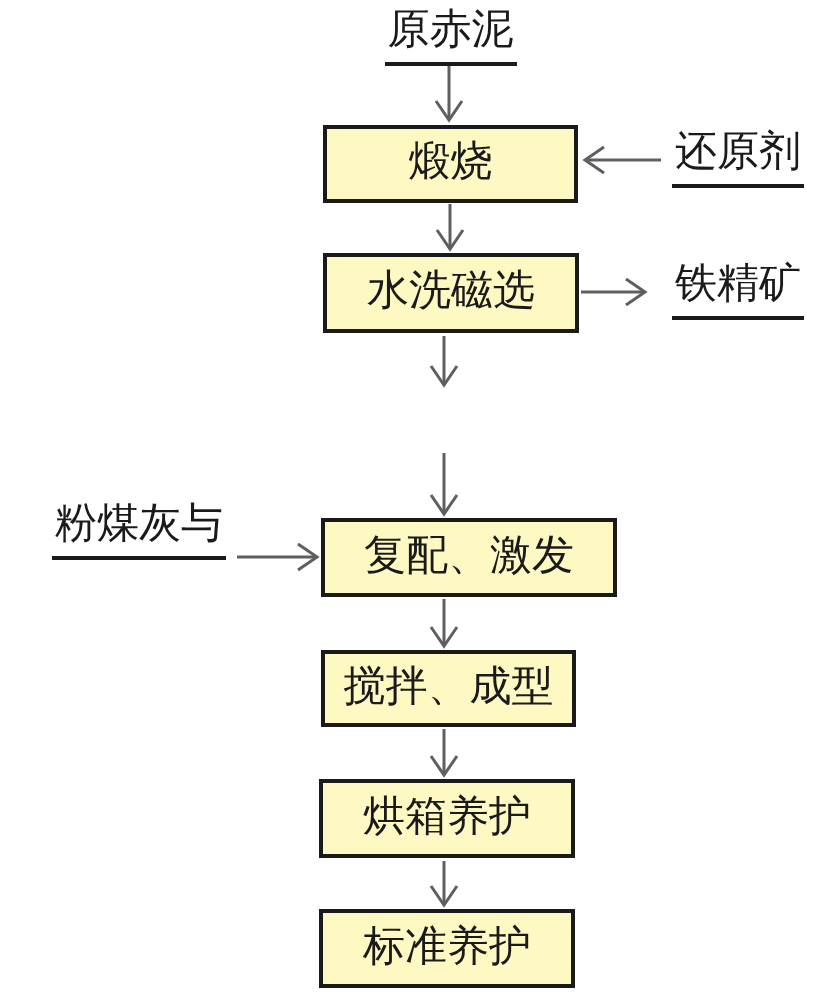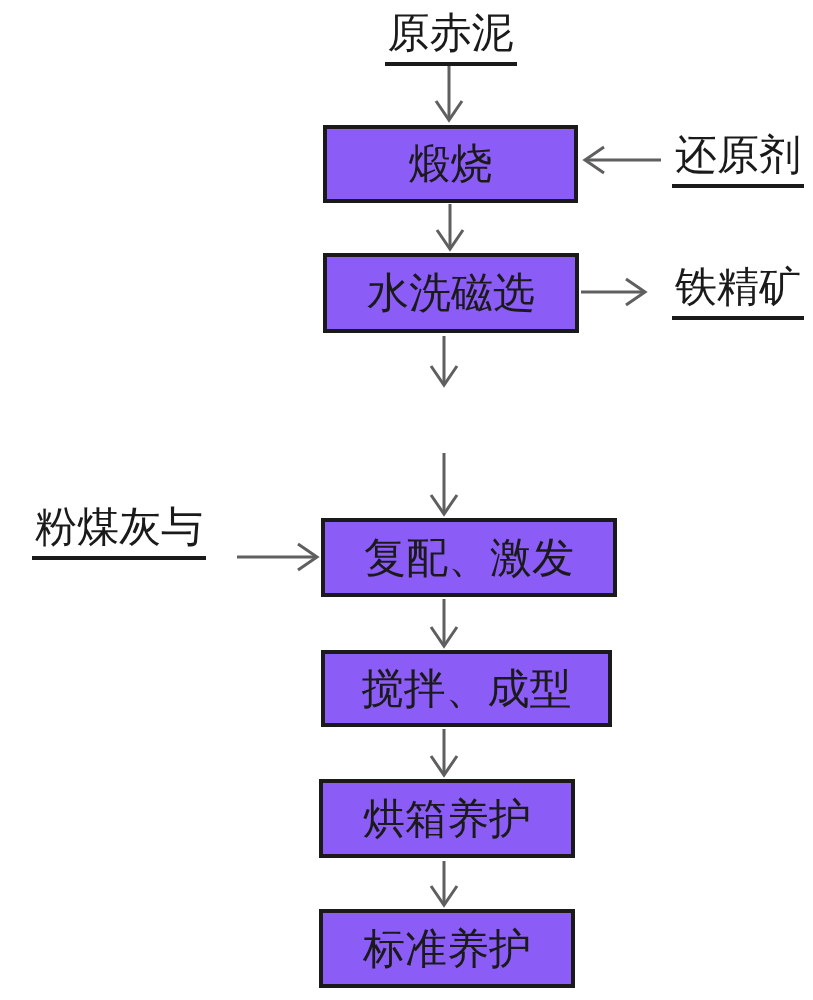--- a/index.html
+++ b/index.html
@@ -5,37 +5,37 @@
   html, body {
     margin: 0;
     padding: 0;
     background: #ffffff;
   }
   .canvas {
     position: relative;
     width: 813px;
     height: 1000px;
     background: #ffffff;
-    font-family: Liberation Sans, sans-serif;
+    font-family: Liberation Mono, monospace;
     color: #1a1a1a;
     overflow: hidden;
   }
   .arrows {
     position: absolute;
     left: 0;
     top: 0;
     width: 813px;
     height: 1000px;
     pointer-events: none;
   }
   .node {
     position: absolute;
     box-sizing: border-box;
     border: 4px solid #1a1a1a;
-    background: #8b5cf6;
+    background: #fef9c3;
     display: flex;
     align-items: center;
     justify-content: center;
     font-size: 42px;
     line-height: 1;
     white-space: nowrap;
   }
   .label {
     position: absolute;
     font-size: 42px;
@@ -44,21 +44,21 @@
   }
   .label.centered {
     text-align: center;
   }
   .ul {
     display: inline-block;
     border-bottom: 4px solid #1a1a1a;
     padding: 0 3px 2px 3px;
   }
   .flyash-label div {
-    text-align: left;
+    text-align: right;
     margin-left: 28px;
   }
 </style>
 </head>
 <body>
 
 <div class="canvas">
 
   <svg class="arrows" viewBox="0 0 813 1000" xmlns="http://www.w3.org/2000/svg" stroke="#5f5f5f" stroke-width="3" fill="none">
 
@@ -117,21 +117,21 @@
     <span class="ul">原赤泥</span>
   </div>
 
   <div class="node" style="left:323px; top:125px; width:255px; height:78px;">煅烧</div>
 
   <div class="node" style="left:323px; top:253px; width:256px; height:80px;">水洗磁选</div>
 
 
   <div class="node" style="left:321px; top:518px; width:296px; height:79px;">复配、激发</div>
 
-  <div class="node" style="left:321px; top:650px; width:291px; height:77px;">搅拌、成型</div>
+  <div class="node" style="left:321px; top:650px; width:255px; height:77px;">搅拌、成型</div>
 
   <div class="node" style="left:319px; top:779px; width:256px; height:79px;">烘箱养护</div>
 
   <div class="node" style="left:319px; top:909px; width:256px; height:79px;">标准养护</div>
 
   <div class="label" style="left:672px; top:128px;">
     <span class="ul">还原剂</span>
   </div>
 
   <div class="label" style="left:672px; top:260px;text-align:center;">

